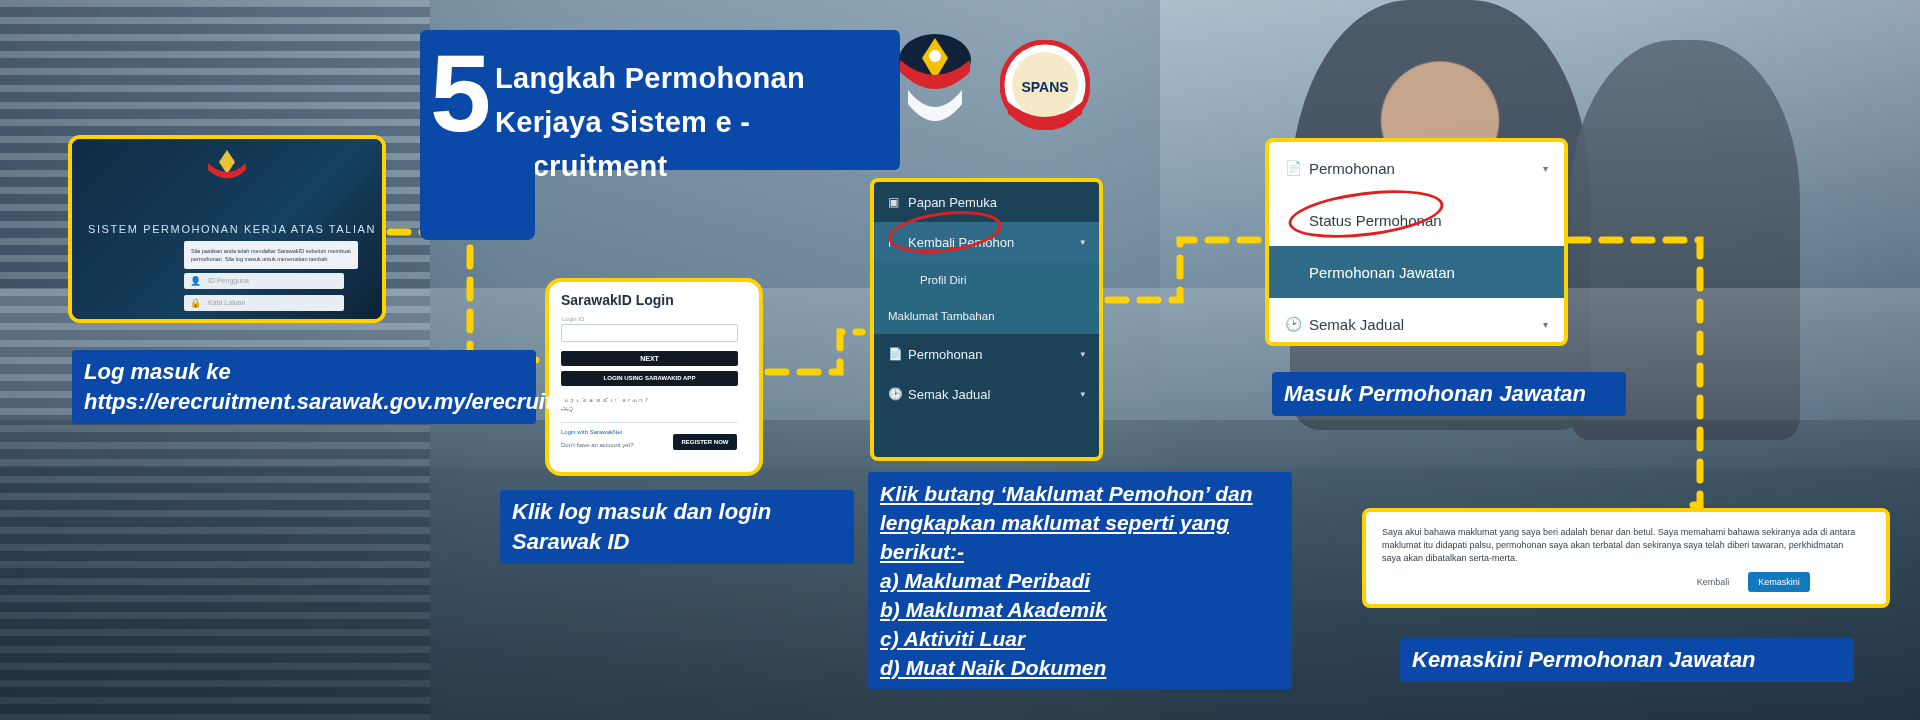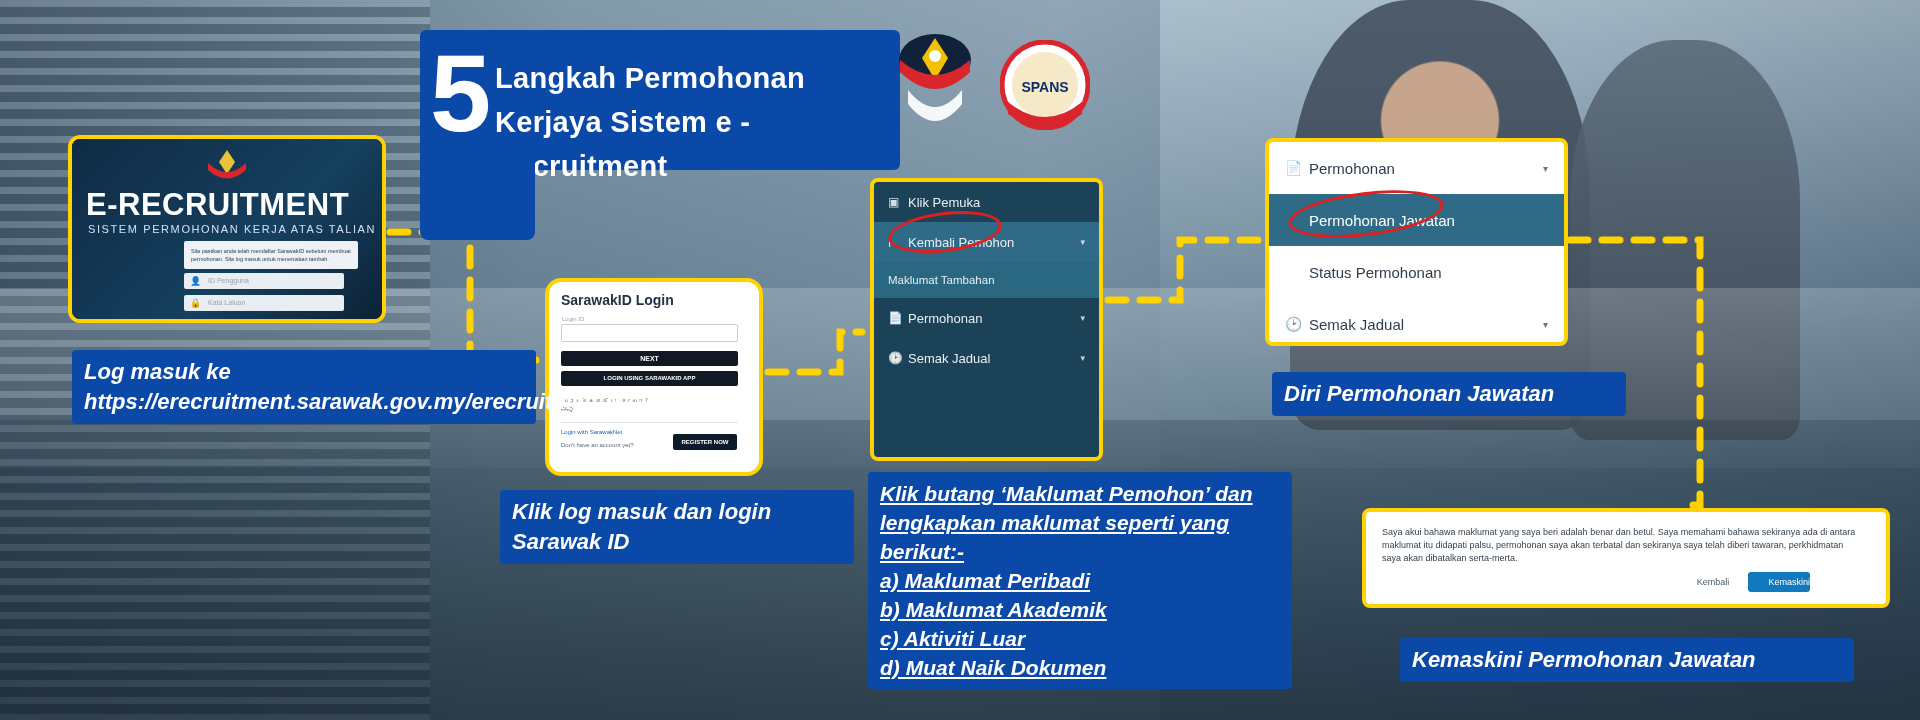--- a/index.html
+++ b/index.html
@@ -115,21 +115,21 @@
   .card4 .r .mi{width:24px;font-size:14px;color:#5d6e7e;}
   .card4 .r .ca{position:absolute;right:16px;font-size:10px;color:#6a7a89;}
   .card4 .hi{background:#2f6b86;color:#ffffff;height:52px;}
   .card4 .hi .lbl{padding-left:24px;font-size:15px;}
   .card4 .st{padding-left:40px;}
 
   
   .card5{left:1362px;top:508px;width:520px;height:92px;background:#ffffff;border:4px solid #ffd200;border-radius:8px;}
   .card5 .txt{position:absolute;left:16px;top:14px;width:480px;font-size:9px;color:#36424d;line-height:13px;}
   .card5 .b1{position:absolute;left:316px;top:60px;width:62px;height:20px;border-radius:3px;color:#4c5a68;font-size:9px;text-align:center;line-height:20px;}
-  .card5 .b2{position:absolute;left:382px;top:60px;width:62px;height:20px;border-radius:3px;background:#1279bf;color:#ffffff;font-size:9px;text-align:right;line-height:20px;}
+  .card5 .b2{position:absolute;left:382px;top:60px;width:62px;height:20px;border-radius:3px;background:#1279bf;color:#ffffff;font-size:9px;text-align:center;line-height:20px;}
 
   
   .cap{position:absolute;background:#0b49a8;color:#ffffff;font-style:italic;font-weight:bold;border-radius:4px;padding:7px 12px;line-height:30px;font-size:22px;}
   .cap.small{font-size:21px;line-height:29px;}
   .capA{left:72px;top:350px;width:440px;}
   .capB{left:500px;top:490px;width:330px;}
   .capC{left:868px;top:472px;width:400px;text-decoration:underline;}
   .capD{left:1272px;top:372px;width:330px;}
   .capE{left:1400px;top:638px;width:430px;}
   .multi{white-space:pre-line;}
@@ -181,21 +181,20 @@
 </div>
 
 <div class="card card1">
   <div class="inner"></div>
   <div class="emblem">
     <svg viewBox="0 0 46 40" width="46" height="40">
       <path d="M23 3 L31 15 L23 27 L15 15 Z" fill="#e8c33a"></path>
       <path d="M4 16 Q23 34 42 16 L42 23 Q23 40 4 23 Z" fill="#d8262c"></path>
     </svg>
   </div>
-  <div class="title">E-RECRUITMENT</div>
   <div class="subtitle">SISTEM PERMOHONAN KERJA ATAS TALIAN</div>
   <div class="note">Sila pastikan anda telah mendaftar SarawakID sebelum membuat permohonan. Sila log masuk untuk meneruskan tambah.</div>
   <div class="fld f1">
     <span class="ic">👤</span>
     <span>ID Pengguna</span>
   </div>
   <div class="fld f2">
     <span class="ic">🔒</span>
     <span>Kata Laluan</span>
   </div>
@@ -214,26 +213,29 @@
   </div>
   <div class="hr"></div>
   <div class="l2">Login with SarawakNet</div>
   <div class="l3">Don't have an account yet?</div>
   <div class="breg">REGISTER NOW</div>
 </div>
 
 <div class="card card3">
   <div class="menu-row">
     <span class="mi">▣</span>
-    <span>Klik Pemuka</span>
+    <span>Papan Pemuka</span>
   </div>
   <div class="menu-row sel">
     <span class="mi">ℹ</span>
     <span>Kembali Pemohon</span>
     <span class="ca">▾</span>
+  </div>
+  <div class="menu-row sub">
+    <span>Profil Diri</span>
   </div>
   <div class="menu-row sub2">
     <span>Maklumat Tambahan</span>
   </div>
   <div class="menu-row">
     <span class="mi">📄</span>
     <span>Permohonan</span>
     <span class="ca">▾</span>
   </div>
   <div class="menu-row">
@@ -243,25 +245,25 @@
   </div>
 </div>
 <div class="ellipse" style="left:888px;top:212px;width:108px;height:34px;"></div>
 
 <div class="card4 card" style="background:#ffffff;">
   <div class="r">
     <span class="mi">📄</span>
     <span>Permohonan</span>
     <span class="ca">▾</span>
   </div>
+  <div class="r st">
+    <span>Status Permohonan</span>
+  </div>
   <div class="r hi">
     <span class="lbl">Permohonan Jawatan</span>
-  </div>
-  <div class="r st">
-    <span>Status Permohonan</span>
   </div>
   <div class="r">
     <span class="mi">🕑</span>
     <span>Semak Jadual</span>
     <span class="ca">▾</span>
   </div>
 </div>
 <div class="ellipse" style="left:1288px;top:192px;width:150px;height:38px;"></div>
 
 <div class="card5 card" style="background:#ffffff;">
@@ -270,14 +272,14 @@
   <div class="b2">Kemaskini</div>
 </div>
 
 <div class="cap capA">Log masuk ke https://erecruitment.sarawak.gov.my/erecruitment/welcome</div>
 <div class="cap capB">Klik log masuk dan login Sarawak ID</div>
 <div class="cap capC multi small">Klik butang ‘Maklumat Pemohon’ dan lengkapkan maklumat seperti yang berikut:-
 a) Maklumat Peribadi
 b) Maklumat Akademik
 c) Aktiviti Luar
 d) Muat Naik Dokumen</div>
-<div class="cap capD">Diri Permohonan Jawatan</div>
+<div class="cap capD">Masuk Permohonan Jawatan</div>
 <div class="cap capE">Kemaskini Permohonan Jawatan</div>
 
 </body></html>

